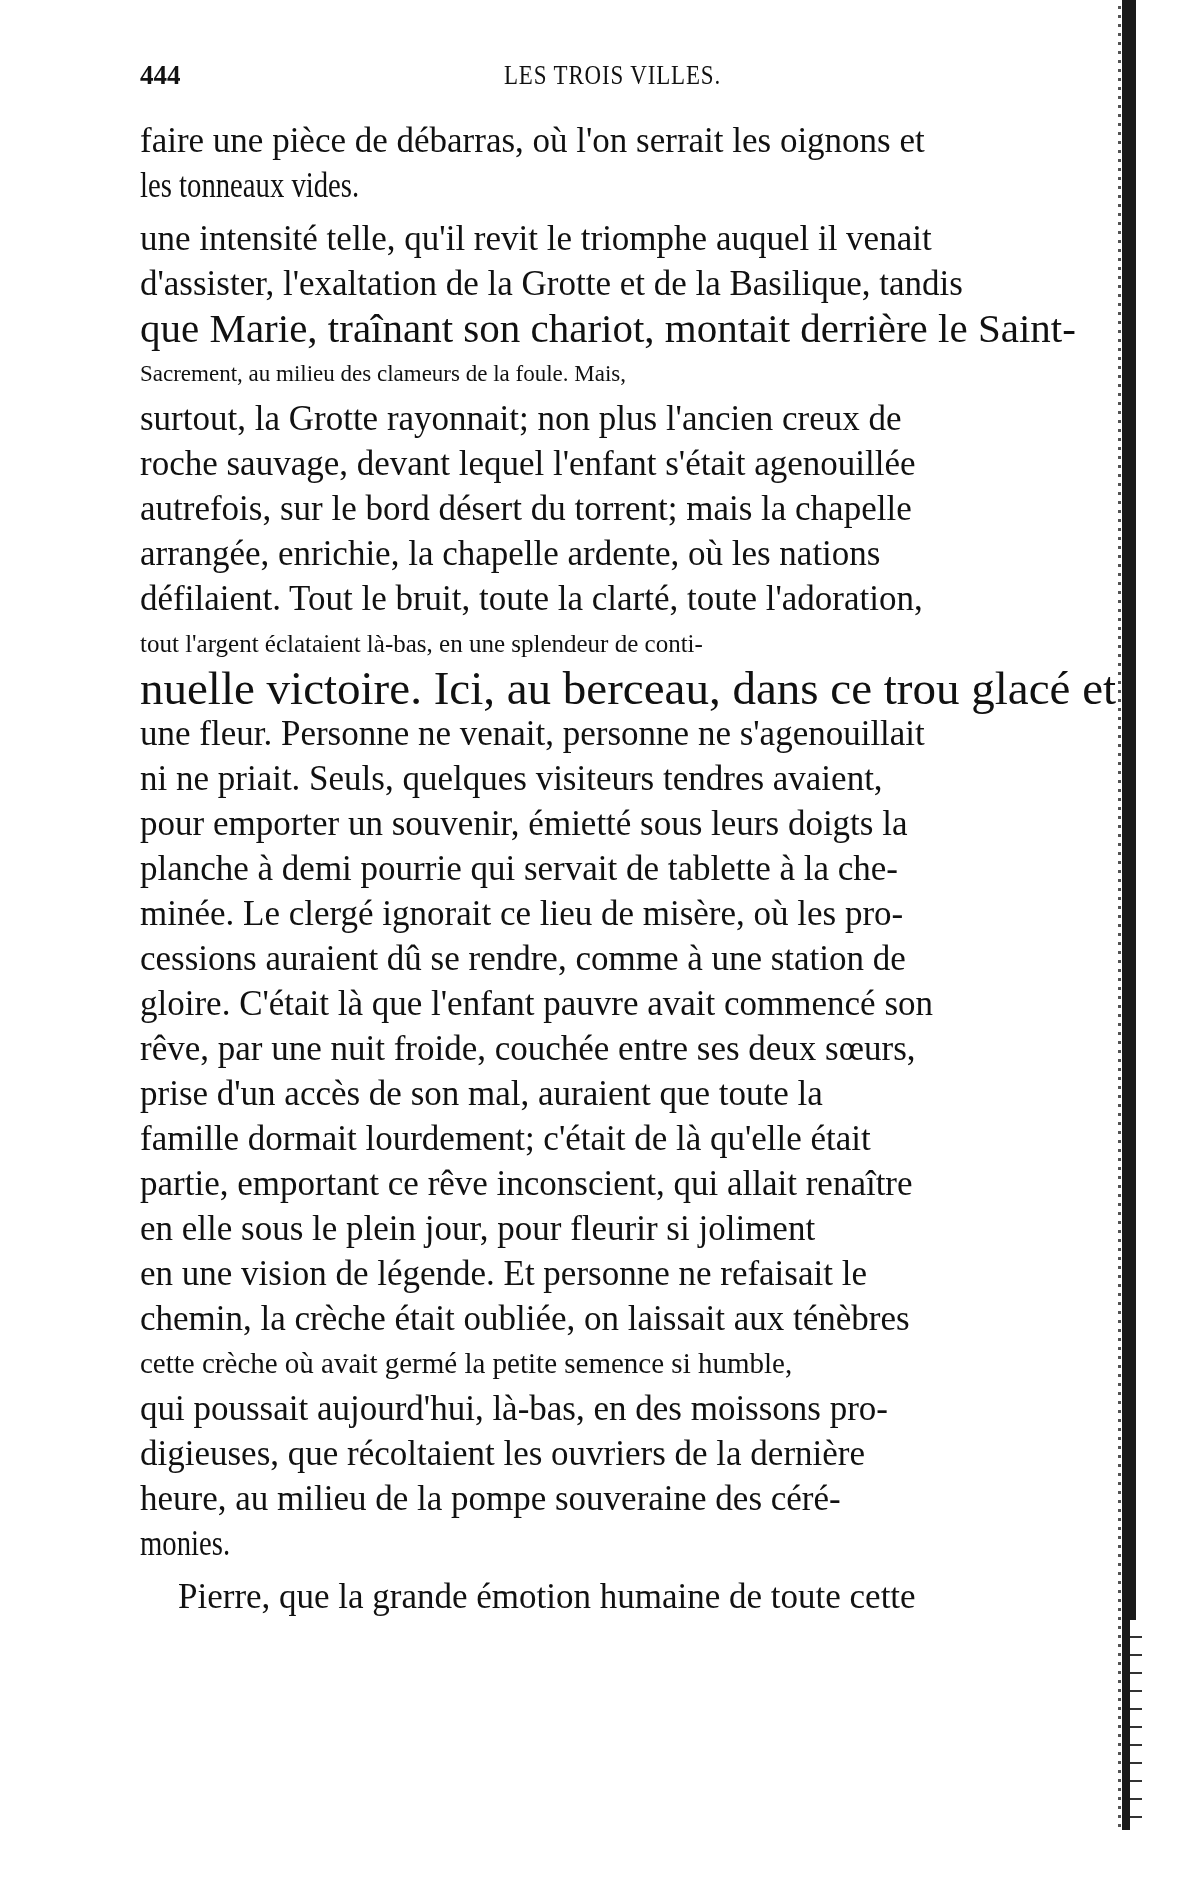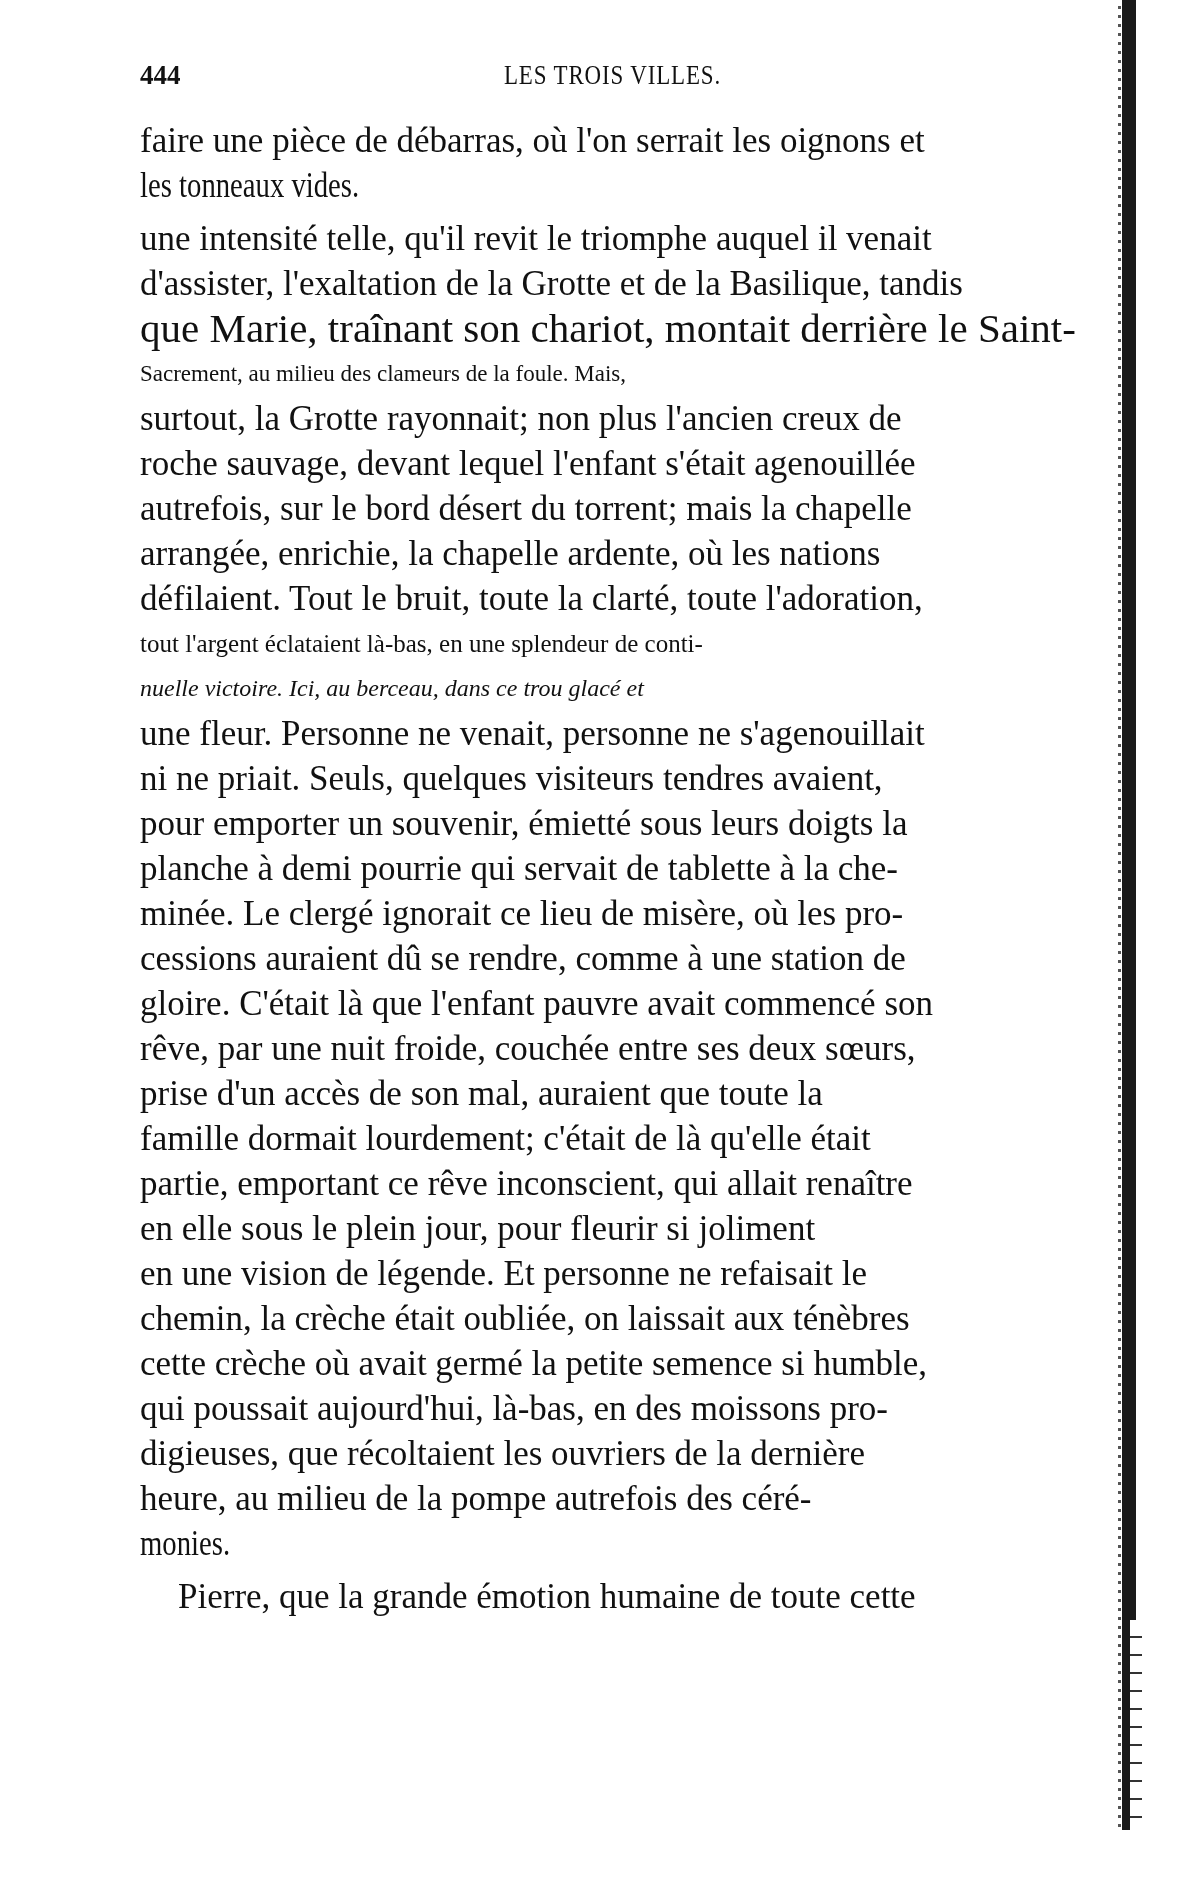--- a/index.html
+++ b/index.html
@@ -32,38 +32,38 @@
     <div class="line" style="font-size: 35px; display: block; white-space: nowrap;"><span style="transform: scaleX(1); transform-origin: left center; word-spacing: 0px;">une intensité telle, qu'il revit le triomphe auquel il venait</span></div>
     <div class="line" style="font-size: 35px; display: block; white-space: nowrap;"><span style="transform: scaleX(1); transform-origin: left center; word-spacing: 0px;">d'assister, l'exaltation de la Grotte et de la Basilique, tandis</span></div>
     <div class="line" style="font-size: 41px; display: block; white-space: nowrap;"><span style="transform: scaleX(1); transform-origin: left center; word-spacing: 0px;">que Marie, traînant son chariot, montait derrière le Saint-</span></div>
     <div class="line" style="font-size: 23px; display: block; white-space: nowrap;"><span style="transform: scaleX(1); transform-origin: left center; word-spacing: 0px;">Sacrement, au milieu des clameurs de la foule. Mais,</span></div>
     <div class="line" style="font-size: 35px; display: block; white-space: nowrap;"><span style="transform: scaleX(1); transform-origin: left center; word-spacing: 0px;">surtout, la Grotte rayonnait; non plus l'ancien creux de</span></div>
     <div class="line" style="font-size: 35px; display: block; white-space: nowrap;"><span style="transform: scaleX(1); transform-origin: left center; word-spacing: 0px;">roche sauvage, devant lequel l'enfant s'était agenouillée</span></div>
     <div class="line" style="font-size: 35px; display: block; white-space: nowrap;"><span style="transform: scaleX(1); transform-origin: left center; word-spacing: 0px;">autrefois, sur le bord désert du torrent; mais la chapelle</span></div>
     <div class="line" style="font-size: 35px; display: block; white-space: nowrap;"><span style="transform: scaleX(1); transform-origin: left center; word-spacing: 0px;">arrangée, enrichie, la chapelle ardente, où les nations</span></div>
     <div class="line" style="font-size: 35px; display: block; white-space: nowrap;"><span style="transform: scaleX(1); transform-origin: left center; word-spacing: 0px;">défilaient. Tout le bruit, toute la clarté, toute l'adoration,</span></div>
     <div class="line" style="font-size: 25px; display: block; white-space: nowrap;"><span style="transform: scaleX(1); transform-origin: left center; word-spacing: 0px;">tout l'argent éclataient là-bas, en une splendeur de conti-</span></div>
-    <div class="line" style="font-size: 24px; display: block; white-space: nowrap; font-style: italic;"><span style="transform: scaleX(1); transform-origin: left center; word-spacing: 0px;">nuelle victoire. Ici, au berceau, dans ce trou glacé et</span></div>
+    <div class="line" style="font-size: 47px; display: block; white-space: nowrap;"><span style="transform: scaleX(1); transform-origin: left center; word-spacing: 0px;">nuelle victoire. Ici, au berceau, dans ce trou glacé et</span></div>
     <div class="line" style="font-size: 35px; display: block; white-space: nowrap;"><span style="transform: scaleX(1); transform-origin: left center; word-spacing: 0px;">une fleur. Personne ne venait, personne ne s'agenouillait</span></div>
     <div class="line" style="font-size: 35px; display: block; white-space: nowrap;"><span style="transform: scaleX(1); transform-origin: left center; word-spacing: 0px;">ni ne priait. Seuls, quelques visiteurs tendres avaient,</span></div>
     <div class="line" style="font-size: 35px; display: block; white-space: nowrap;"><span style="transform: scaleX(1); transform-origin: left center; word-spacing: 0px;">pour emporter un souvenir, émietté sous leurs doigts la</span></div>
     <div class="line" style="font-size: 35px; display: block; white-space: nowrap;"><span style="transform: scaleX(1); transform-origin: left center; word-spacing: 0px;">planche à demi pourrie qui servait de tablette à la che-</span></div>
     <div class="line" style="font-size: 35px; display: block; white-space: nowrap;"><span style="transform: scaleX(1); transform-origin: left center; word-spacing: 0px;">minée. Le clergé ignorait ce lieu de misère, où les pro-</span></div>
     <div class="line" style="font-size: 35px; display: block; white-space: nowrap;"><span style="transform: scaleX(1); transform-origin: left center; word-spacing: 0px;">cessions auraient dû se rendre, comme à une station de</span></div>
     <div class="line" style="font-size: 35px; display: block; white-space: nowrap;"><span style="transform: scaleX(1); transform-origin: left center; word-spacing: 0px;">gloire. C'était là que l'enfant pauvre avait commencé son</span></div>
     <div class="line" style="font-size: 35px; display: block; white-space: nowrap;"><span style="transform: scaleX(1); transform-origin: left center; word-spacing: 0px;">rêve, par une nuit froide, couchée entre ses deux sœurs,</span></div>
     <div class="line" style="font-size: 35px; display: block; white-space: nowrap;"><span style="transform: scaleX(1); transform-origin: left center; word-spacing: 0px;">prise d'un accès de son mal, auraient que toute la</span></div>
     <div class="line" style="font-size: 35px; display: block; white-space: nowrap;"><span style="transform: scaleX(1); transform-origin: left center; word-spacing: 0px;">famille dormait lourdement; c'était de là qu'elle était</span></div>
     <div class="line" style="font-size: 35px; display: block; white-space: nowrap;"><span style="transform: scaleX(1); transform-origin: left center; word-spacing: 0px;">partie, emportant ce rêve inconscient, qui allait renaître</span></div>
     <div class="line" style="font-size: 35px; display: block; white-space: nowrap;"><span style="transform: scaleX(1); transform-origin: left center; word-spacing: 0px;">en elle sous le plein jour, pour fleurir si joliment</span></div>
     <div class="line" style="font-size: 35px; display: block; white-space: nowrap;"><span style="transform: scaleX(1); transform-origin: left center; word-spacing: 0px;">en une vision de légende. Et personne ne refaisait le</span></div>
     <div class="line" style="font-size: 35px; display: block; white-space: nowrap;"><span style="transform: scaleX(1); transform-origin: left center; word-spacing: 0px;">chemin, la crèche était oubliée, on laissait aux ténèbres</span></div>
-    <div class="line" style="font-size: 35px; display: block; white-space: nowrap;"><span style="transform: scaleX(1); transform-origin: left center; word-spacing: 0px;">cette crèche où avait germé la petite semence si humble,</span></div>
+    <div class="line" style="font-size: 29px; display: block; white-space: nowrap;"><span style="transform: scaleX(1); transform-origin: left center; word-spacing: 0px;">cette crèche où avait germé la petite semence si humble,</span></div>
     <div class="line" style="font-size: 35px; display: block; white-space: nowrap;"><span style="transform: scaleX(1); transform-origin: left center; word-spacing: 0px;">qui poussait aujourd'hui, là-bas, en des moissons pro-</span></div>
     <div class="line" style="font-size: 35px; display: block; white-space: nowrap;"><span style="transform: scaleX(1); transform-origin: left center; word-spacing: 0px;">digieuses, que récoltaient les ouvriers de la dernière</span></div>
-    <div class="line" style="font-size: 35px; display: block; white-space: nowrap;"><span style="transform: scaleX(1); transform-origin: left center; word-spacing: 0px;">heure, au milieu de la pompe autrefois des céré-</span></div>
+    <div class="line" style="font-size: 35px; display: block; white-space: nowrap;"><span style="transform: scaleX(1); transform-origin: left center; word-spacing: 0px;">heure, au milieu de la pompe souveraine des céré-</span></div>
     <div class="line last" style="font-size: 35px; transform: scaleX(0.82);">monies.</div>
     <div class="gap"></div>
     <div class="line indent" style="font-size: 35px; display: block; white-space: nowrap;"><span style="transform: scaleX(1); transform-origin: left center; word-spacing: 0px;">Pierre, que la grande émotion humaine de toute cette</span></div>
   </div>
 
 <div class="edge-bar"></div>
 <div class="edge-ticks"></div>
 
 </body></html>

